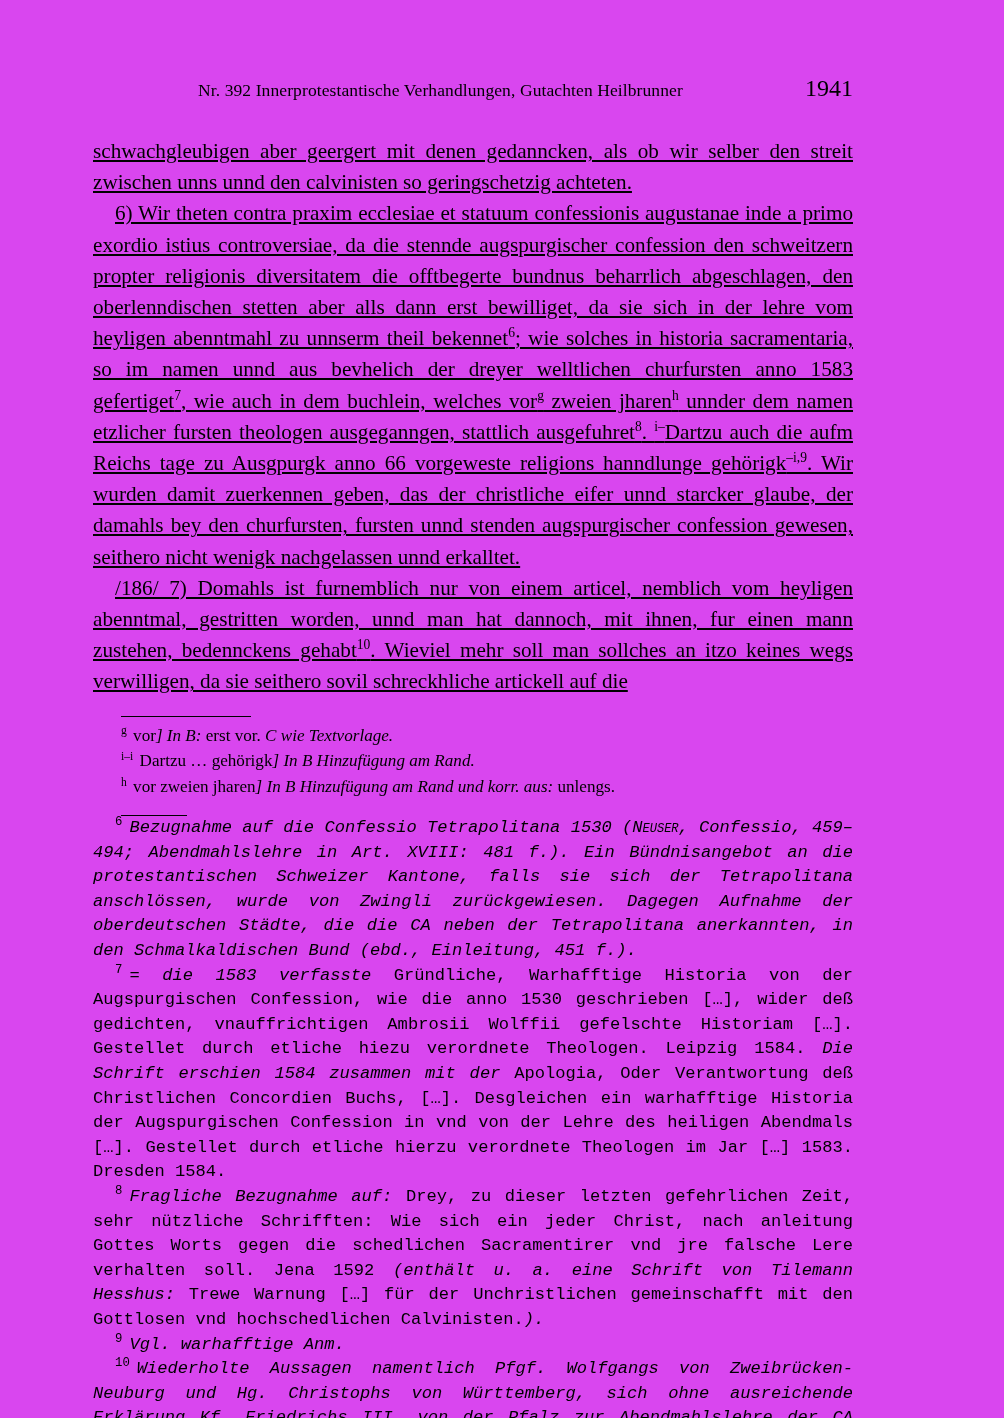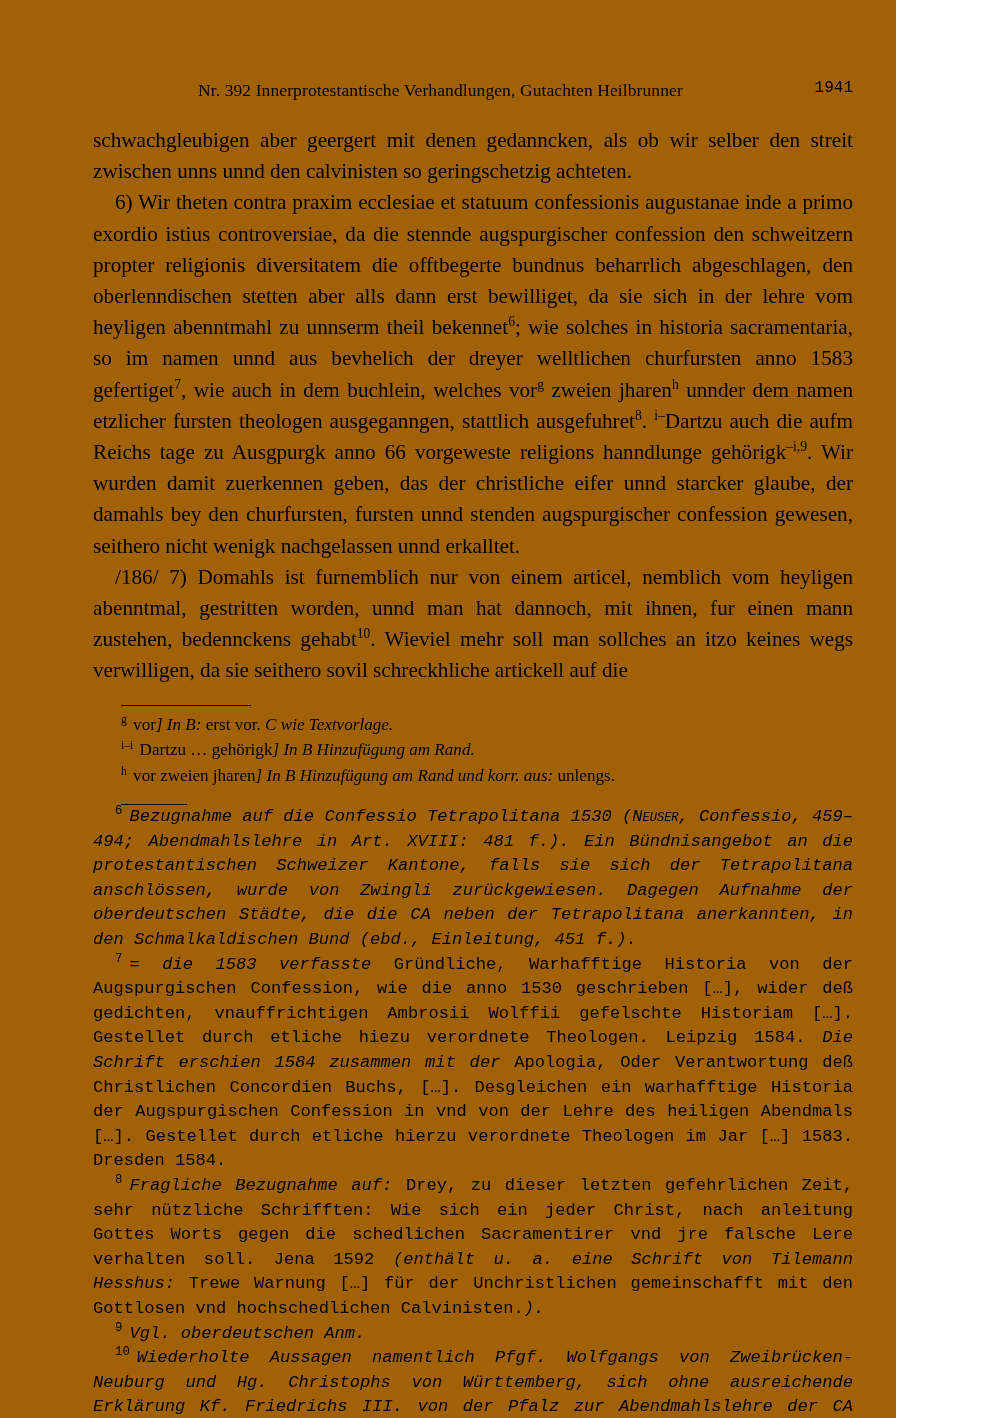--- a/index.html
+++ b/index.html
@@ -6,23 +6,23 @@
     margin: 0;
     padding: 0;
     background: #ffffff;
   }
   body {
     font-family: "Liberation Serif", "DejaVu Serif", serif;
     color: #000000;
   }
   .page {
     position: relative;
-    width: 896px;
+    width: 1004px;
     height: 1418px;
-    background: #a16207;
+    background: #d946ef;
     overflow: hidden;
     box-sizing: border-box;
   }
   .content {
     position: absolute;
     left: 93px;
     top: 78px;
     width: 760px;
   }
 
@@ -37,27 +37,27 @@
   .runhead-title {
     position: absolute;
     left: 105px;
     top: 0;
     letter-spacing: 0.1px;
   }
   .runhead-page {
     position: absolute;
     right: 0;
     top: -2px;
-    font-size: 16px;
-    font-family: Liberation Mono, monospace;
+    font-size: 24px;
   }
 
   
   .body-block {
-    margin-top: 17px;
+    margin-top: 28px;
+    text-decoration: underline;
   }
   .body-block p {
     margin: 0;
     font-size: 21.2px;
     line-height: 31.2px;
     text-align: justify;
     text-justify: inter-word;
     hyphens: manual;
   }
   .body-block p.indent {
@@ -161,20 +161,20 @@
     <div class="rule-footnotes"></div>
 
     <div class="footnotes">
 
       <p class="fn-it"><span class="fnum">6</span><i>Bezugnahme auf die Confessio Tetrapolitana 1530 (<span class="sc">Neuser</span>, Confessio, 459–494; Abend­mahlslehre in Art. XVIII: 481 f.). Ein Bündnisangebot an die protestantischen Schweizer Kantone, falls sie sich der Tetrapolitana anschlössen, wurde von Zwingli zurückgewiesen. Dagegen Aufnahme der oberdeutschen Städte, die die CA neben der Tetrapolitana anerkannten, in den Schmalkaldischen Bund (ebd., Einleitung, 451 f.).</i></p>
 
       <p><span class="fnum">7</span><i>= die 1583 verfasste</i> Gründliche, Warhafftige Historia von der Augspurgischen Confession, wie die anno 1530 geschrieben […], wider deß gedichten, vnauffrichtigen Ambrosii Wolffii gefelschte Historiam […]. Gestellet durch etliche hiezu verordnete Theologen. Leipzig 1584. <i>Die Schrift erschien 1584 zusammen mit der</i> Apologia, Oder Verantwortung deß Christlichen Concordien Buchs, […]. Desgleichen ein warhafftige Historia der Augspurgischen Confession in vnd von der Lehre des heiligen Abendmals […]. Gestellet durch etliche hierzu verordnete Theologen im Jar […] 1583. Dresden 1584.</p>
 
       <p><span class="fnum">8</span><i>Fragliche Bezugnahme auf:</i> Drey, zu dieser letzten gefehrlichen Zeit, sehr nützliche Schriff­ten: Wie sich ein jeder Christ, nach anleitung Gottes Worts gegen die schedlichen Sacramentirer vnd jre falsche Lere verhalten soll. Jena 1592 <i>(enthält u. a. eine Schrift von Tilemann Hesshus:</i> Trewe Warnung […] für der Unchristlichen gemeinschafft mit den Gottlosen vnd hochschedli­chen Calvinisten.<i>).</i></p>
 
-      <p class="fn-it"><span class="fnum">9</span><i>Vgl. oberdeutschen Anm.</i></p>
+      <p class="fn-it"><span class="fnum">9</span><i>Vgl. warhafftige Anm.</i></p>
 
       <p class="fn-it"><span class="fnum">10</span><i>Wiederholte Aussagen namentlich Pfgf. Wolfgangs von Zweibrücken-Neuburg und Hg. Chris­tophs von Württemberg, sich ohne ausreichende Erklärung Kf. Friedrichs III. von der Pfalz zur Abendmahlslehre der CA nicht gemeinsam nach außen (gegenüber dem Ks.) resolvieren zu können (<span class="sc">Lanzinner</span>/<span class="sc">Heil</span>, RTA RV 1566, Nr. 263 S. 1070–1077, Nr. 275 S. 1105–1121, Nr. 307–309 S. 1269–1311. Vgl. <span class="sc">Edel</span>, Kaiser, 213–218, 229; <span class="sc">Luttenberger</span>, Kurfürsten, 293–295; <span class="sc">Haag</span>, Dynastie, 1427 f.).</i></p>
 
     </div>
 
   </div>
 </div>
 
 </body></html>

